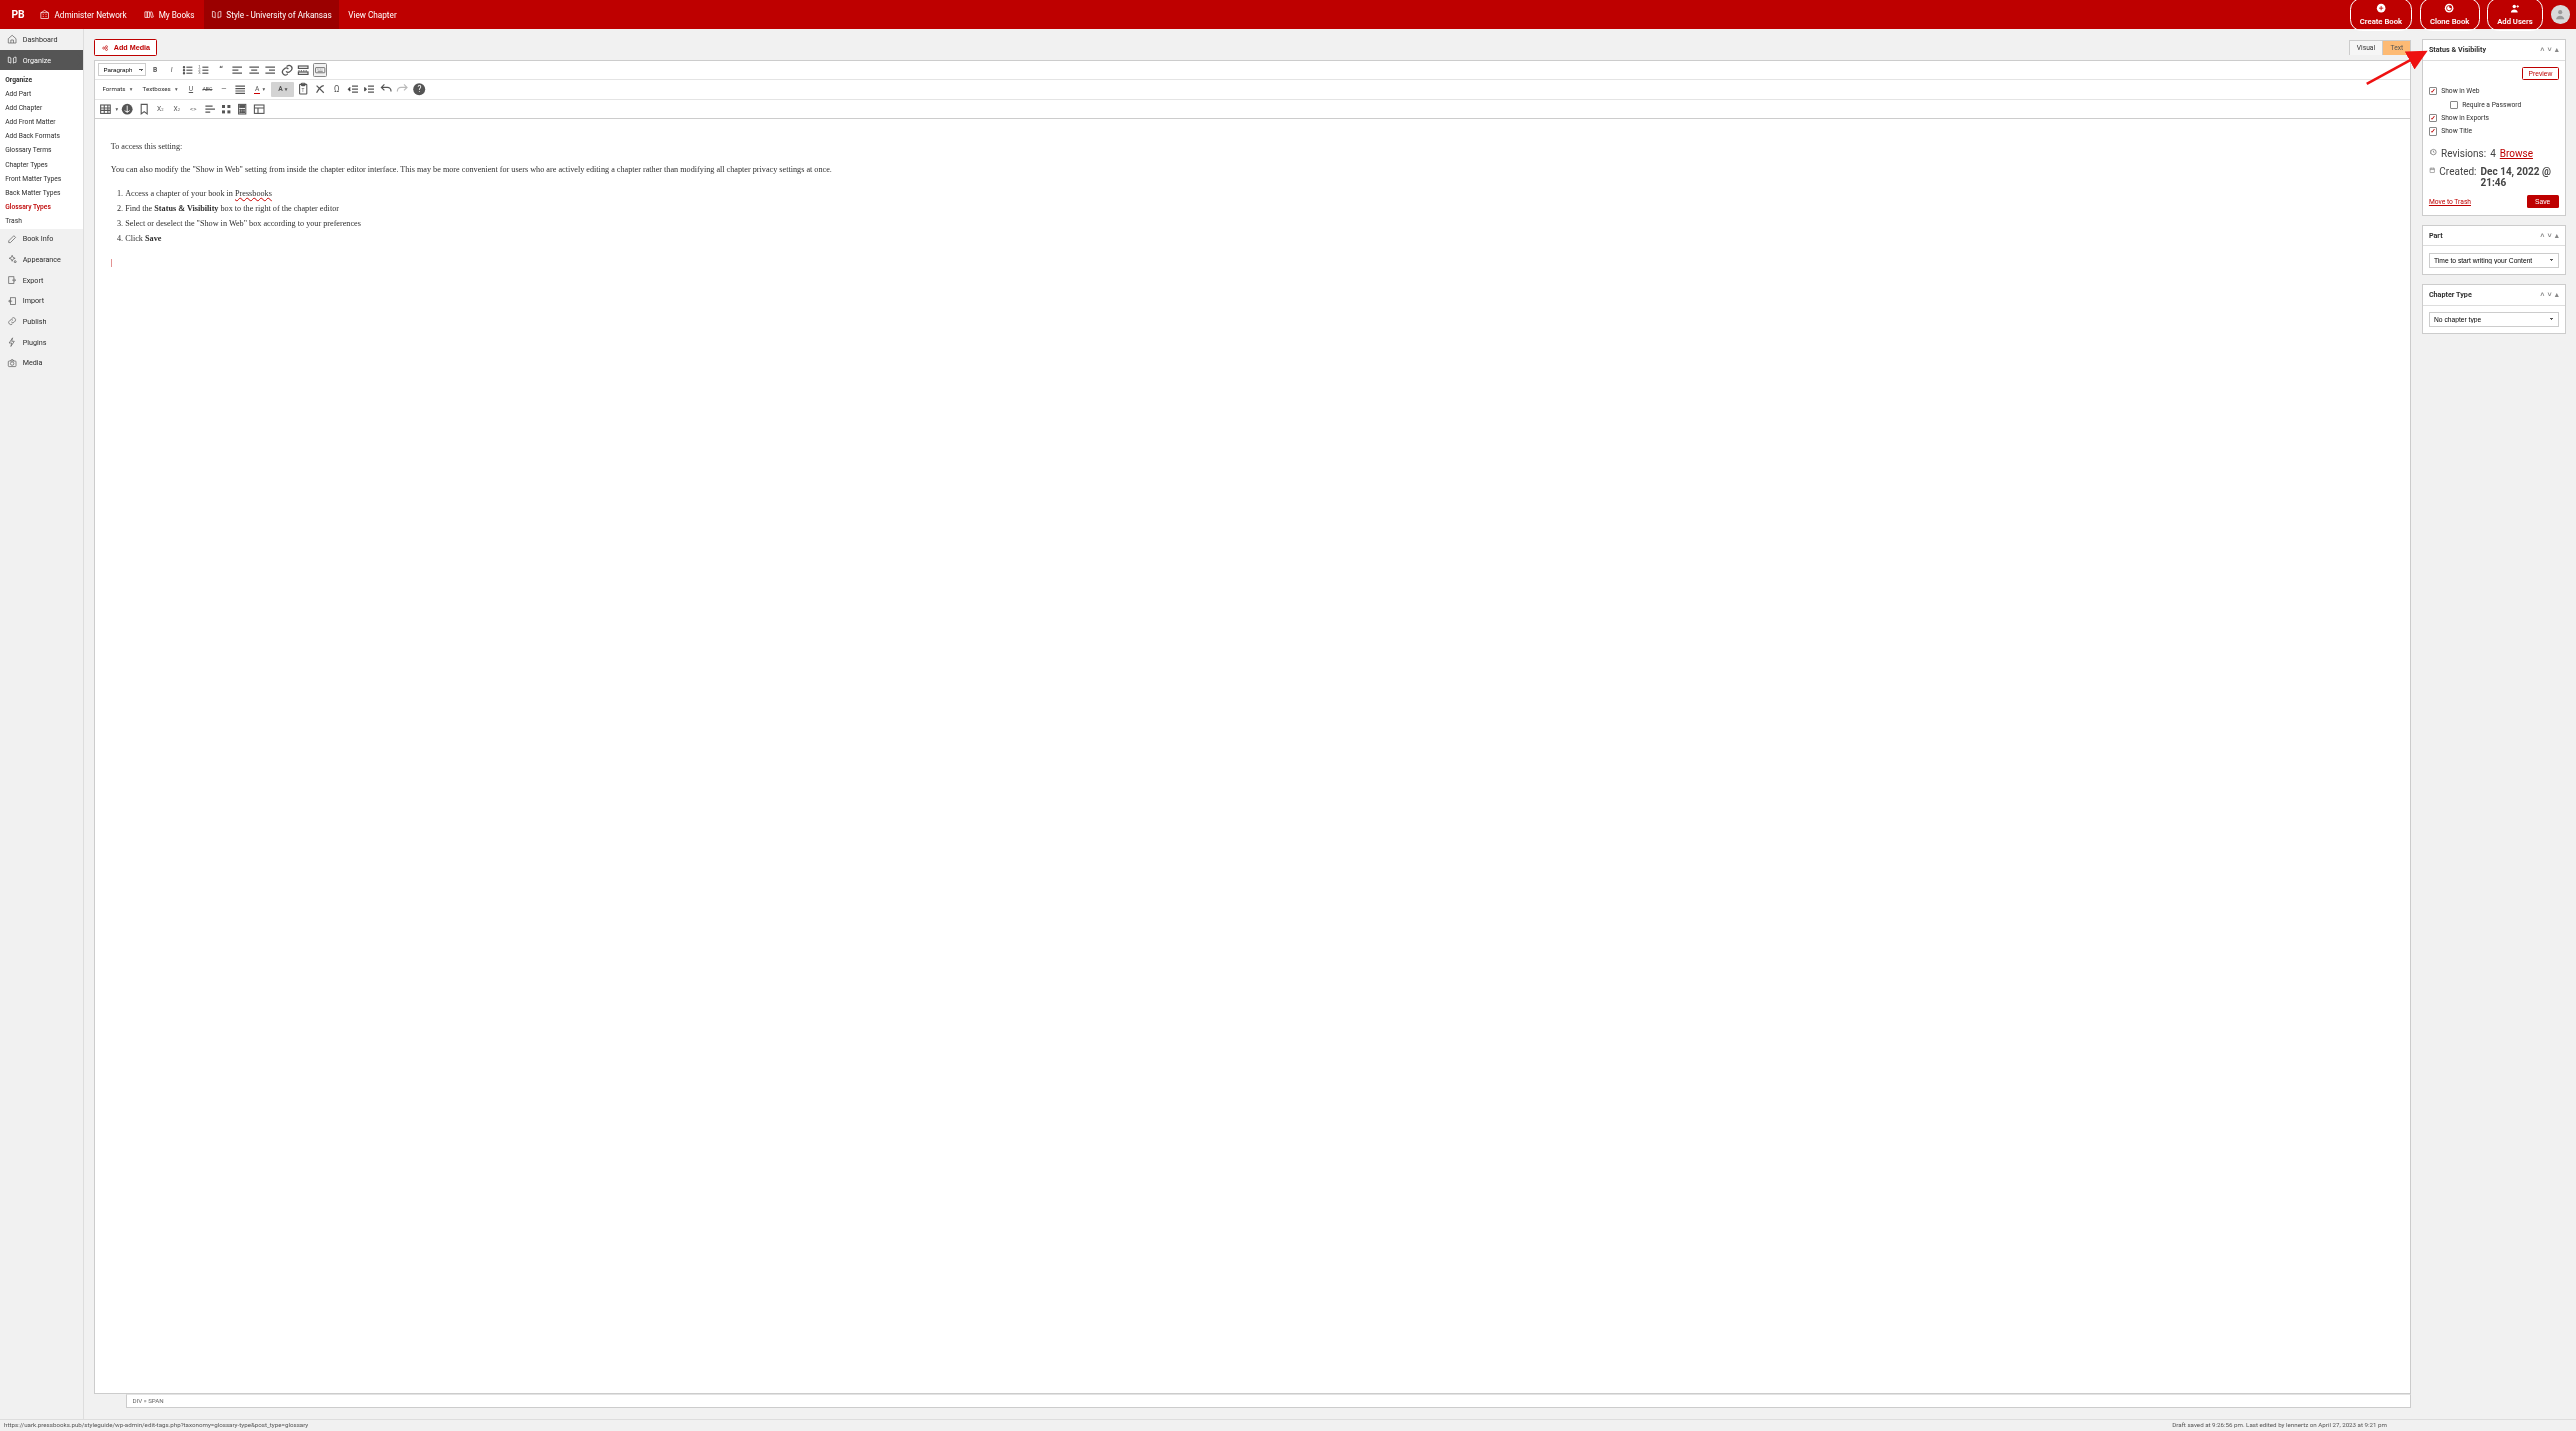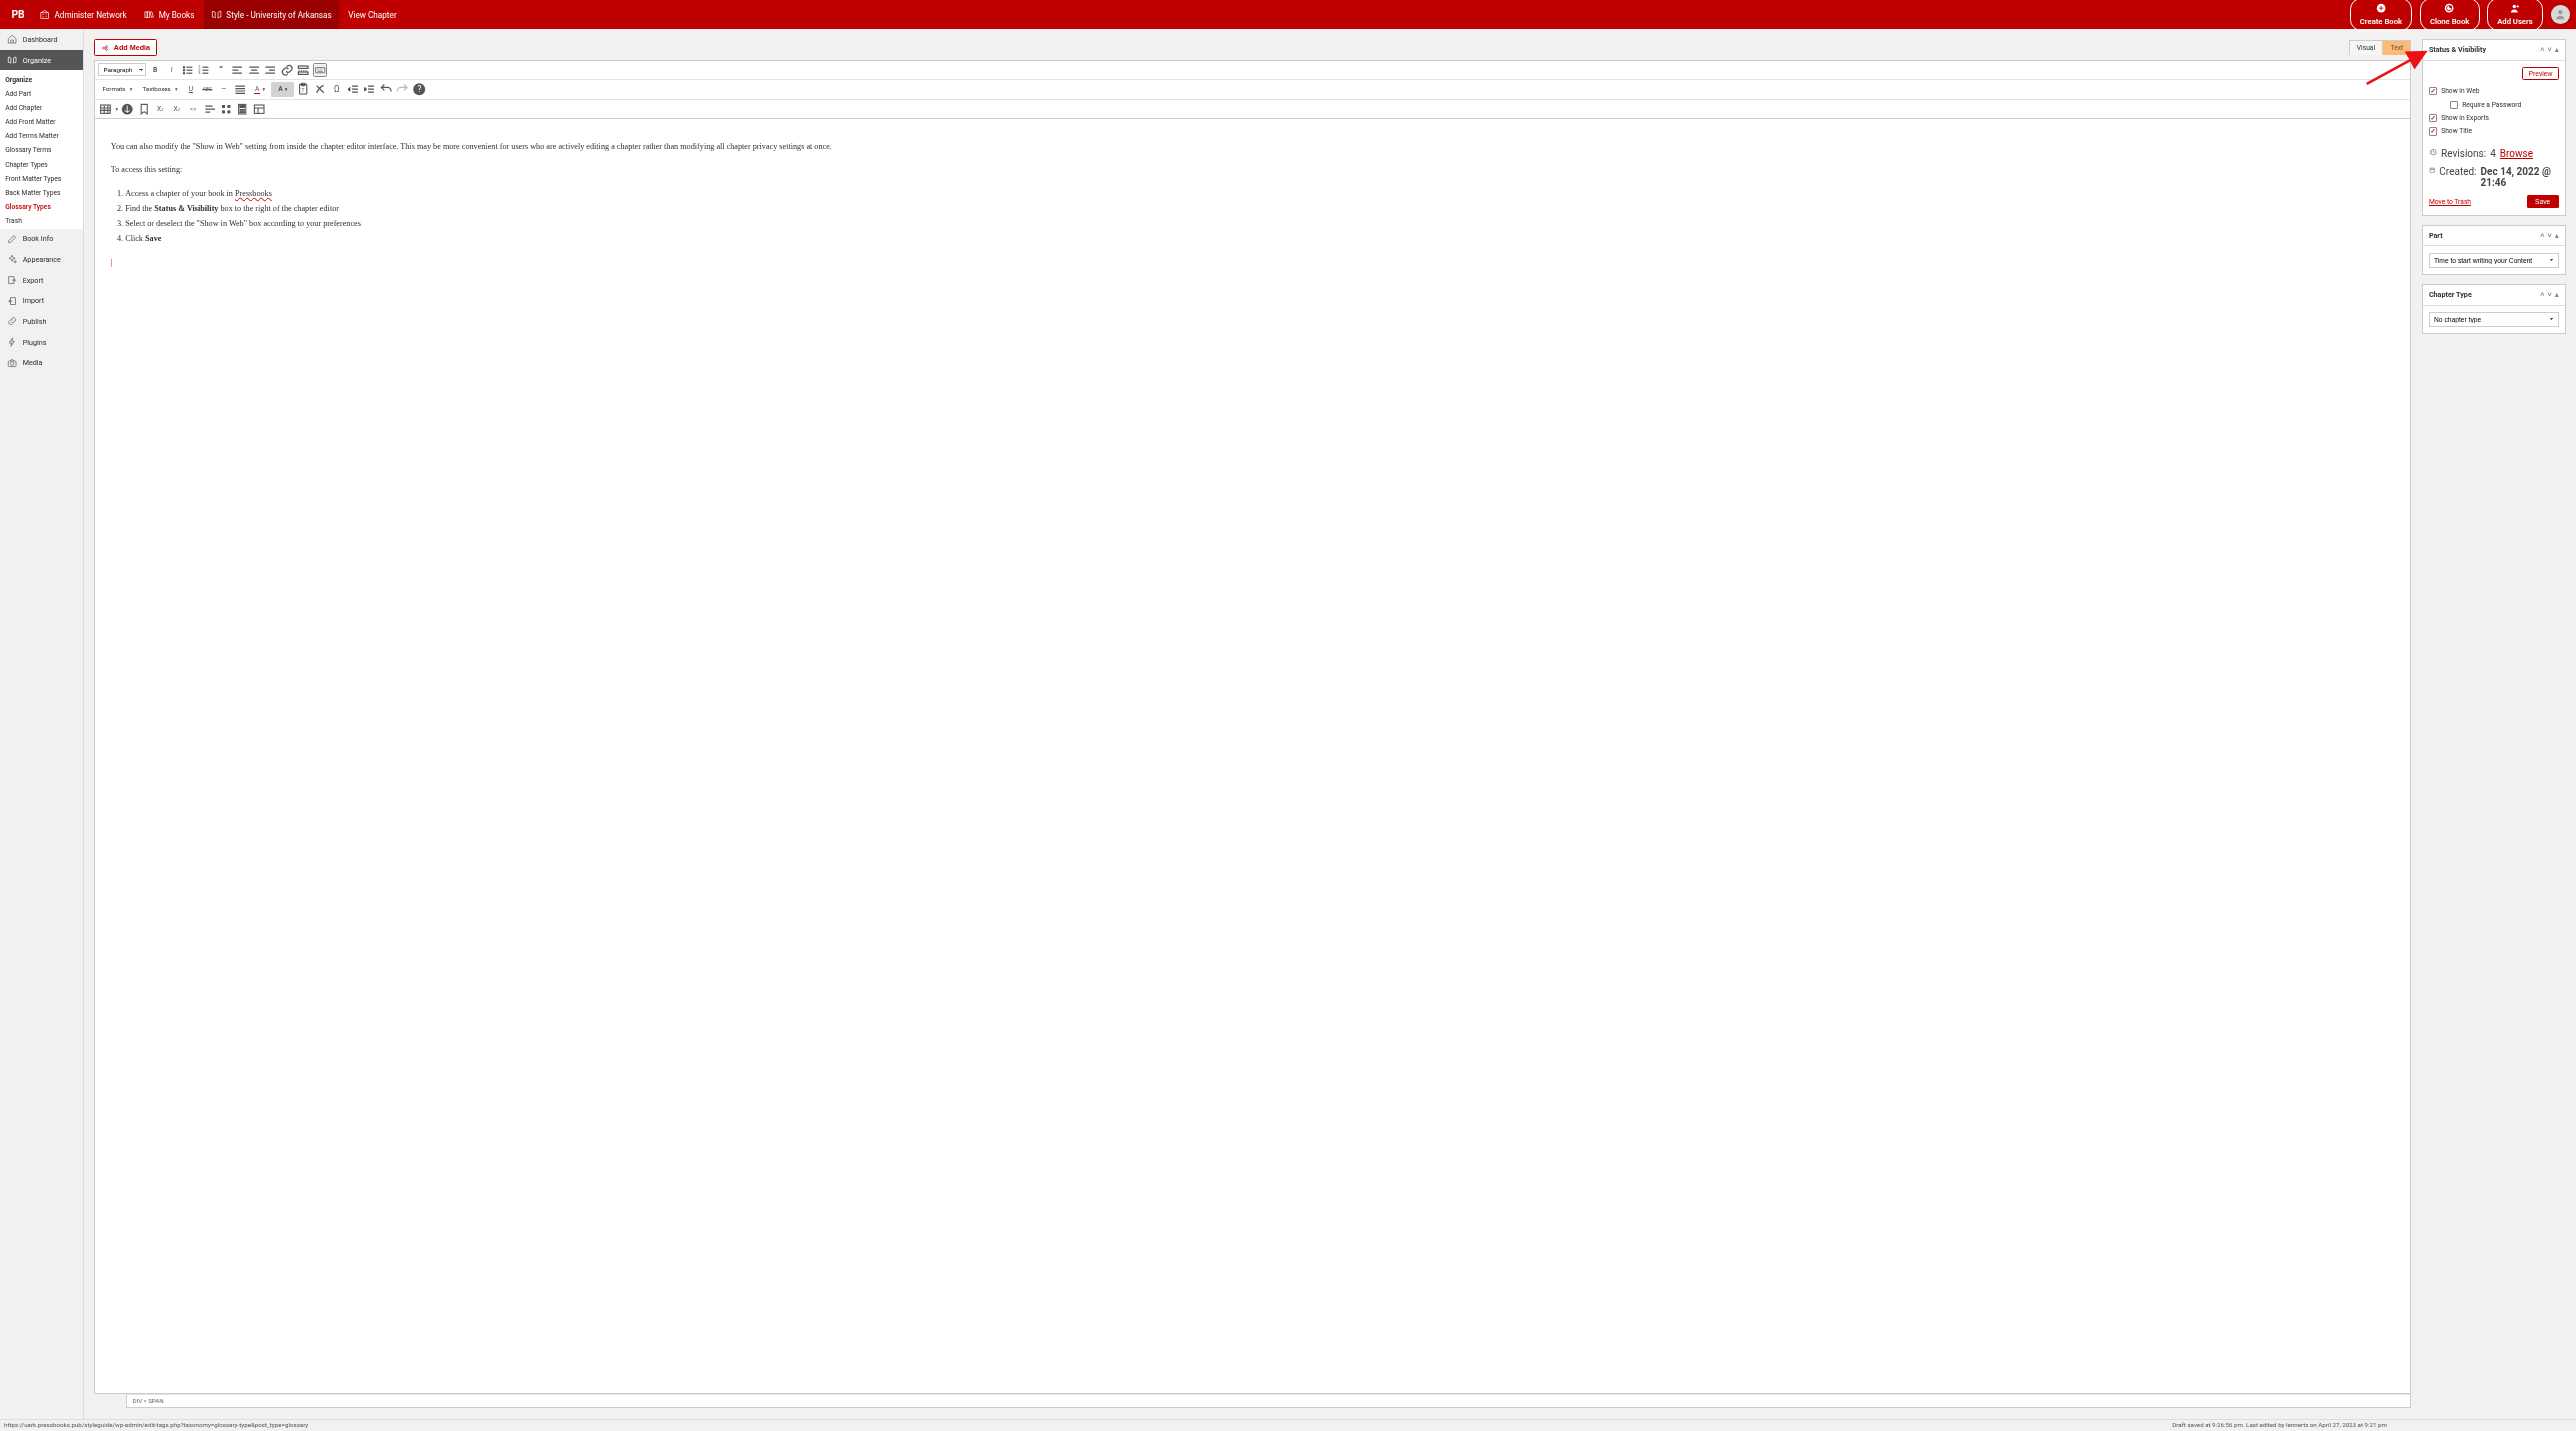--- a/index.html
+++ b/index.html
@@ -168,21 +168,21 @@
             <path d="M3 5c3 0 5 1 6 2v12c-1-1-3-2-6-2V5zM21 5c-3 0-5 1-6 2v12c1-1 3-2 6-2V5z"></path>
           </svg>
         </span>
       <span>Organize</span>
     </div>
     <div class="side-sub-hdr">Organize</div>
     <div id="side-subs">
         <div class="side-sub" style="color: rgb(44, 44, 44);">Add Part</div>
         <div class="side-sub" style="color: rgb(44, 44, 44);">Add Chapter</div>
         <div class="side-sub" style="color: rgb(44, 44, 44);">Add Front Matter</div>
-        <div class="side-sub" style="color: rgb(44, 44, 44);">Add Terms Matter</div>
+        <div class="side-sub" style="color: rgb(44, 44, 44);">Add Back Formats</div>
         <div class="side-sub" style="color: rgb(44, 44, 44);">Glossary Terms</div>
         <div class="side-sub" style="color: rgb(44, 44, 44);">Chapter Types</div>
         <div class="side-sub" style="color: rgb(44, 44, 44);">Front Matter Types</div>
         <div class="side-sub" style="color: rgb(44, 44, 44);">Back Matter Types</div>
         <div class="side-sub current" style="color: rgb(190, 0, 0);">Glossary Types</div>
         <div class="side-sub" style="color: rgb(44, 44, 44);">Trash</div>
       </div>
     <div id="side-bottom">
         <div class="side-item">
           <span class="side-icon">
@@ -440,22 +440,22 @@
           <span class="tb-btn2">
               <svg viewBox="0 0 24 24" fill="none" stroke="currentColor" stroke-width="1.8">
                 <rect x="4" y="5" width="16" height="14"></rect>
                 <path d="M4 10h16M10 10v9"></path>
               </svg>
             </span>
         </div>
       </div>
 
       <div class="editor">
+        <p class="doc-p">To access this setting:</p>
         <p class="doc-p">You can also modify the "Show in Web" setting from inside the chapter editor interface. This may be more convenient for users who are actively editing a chapter rather than modifying all chapter privacy settings at once.</p>
-        <p class="doc-p">To access this setting:</p>
         <ol class="doc-ol">
           <li><span>Access a chapter of your book in </span><span class="underline-wavy">Pressbooks</span></li>
           <li><span>Find the </span><b>Status &amp; Visibility</b><span> box to the right of the chapter editor</span></li>
           <li><span>Select or deselect the "Show in Web" box according to your preferences</span></li>
           <li><span>Click </span><b>Save</b></li>
         </ol>
         <p class="cursor-caret">|</p>
       </div>
       <div class="status-path">DIV » SPAN</div>
     </div>

